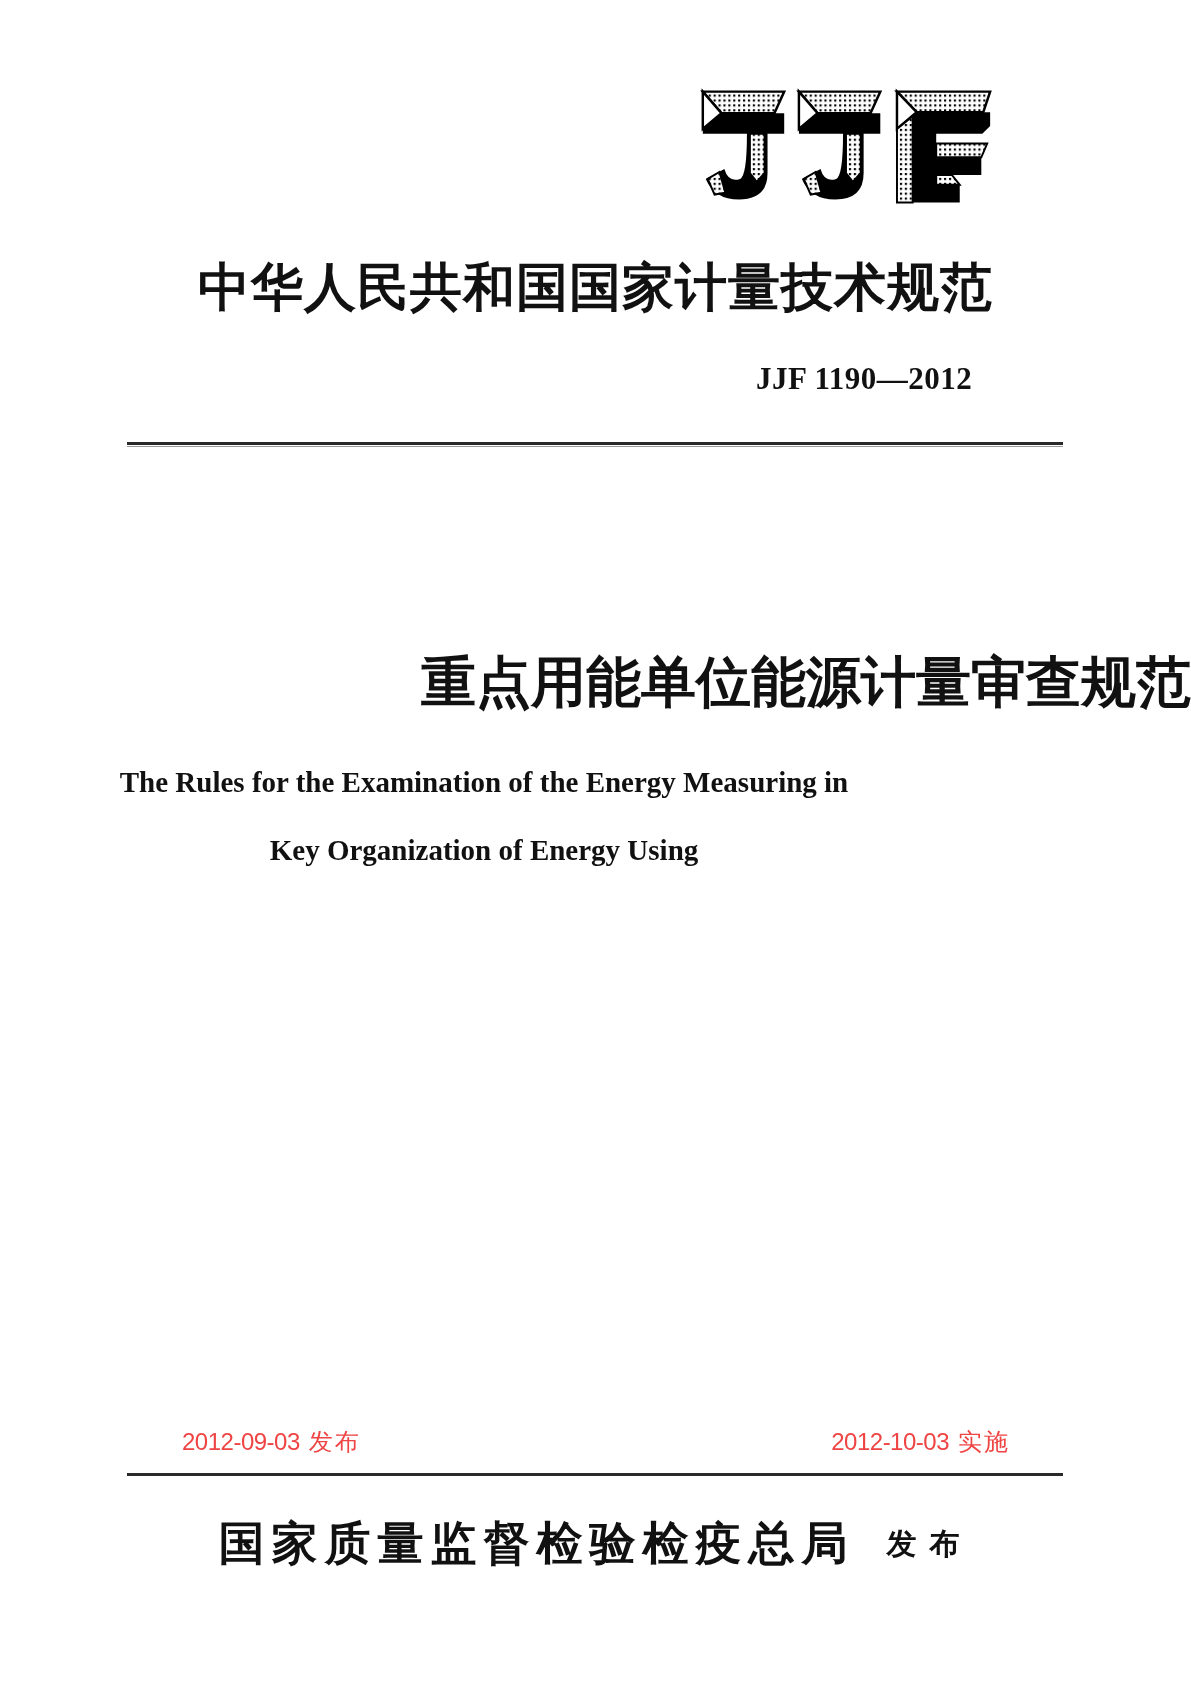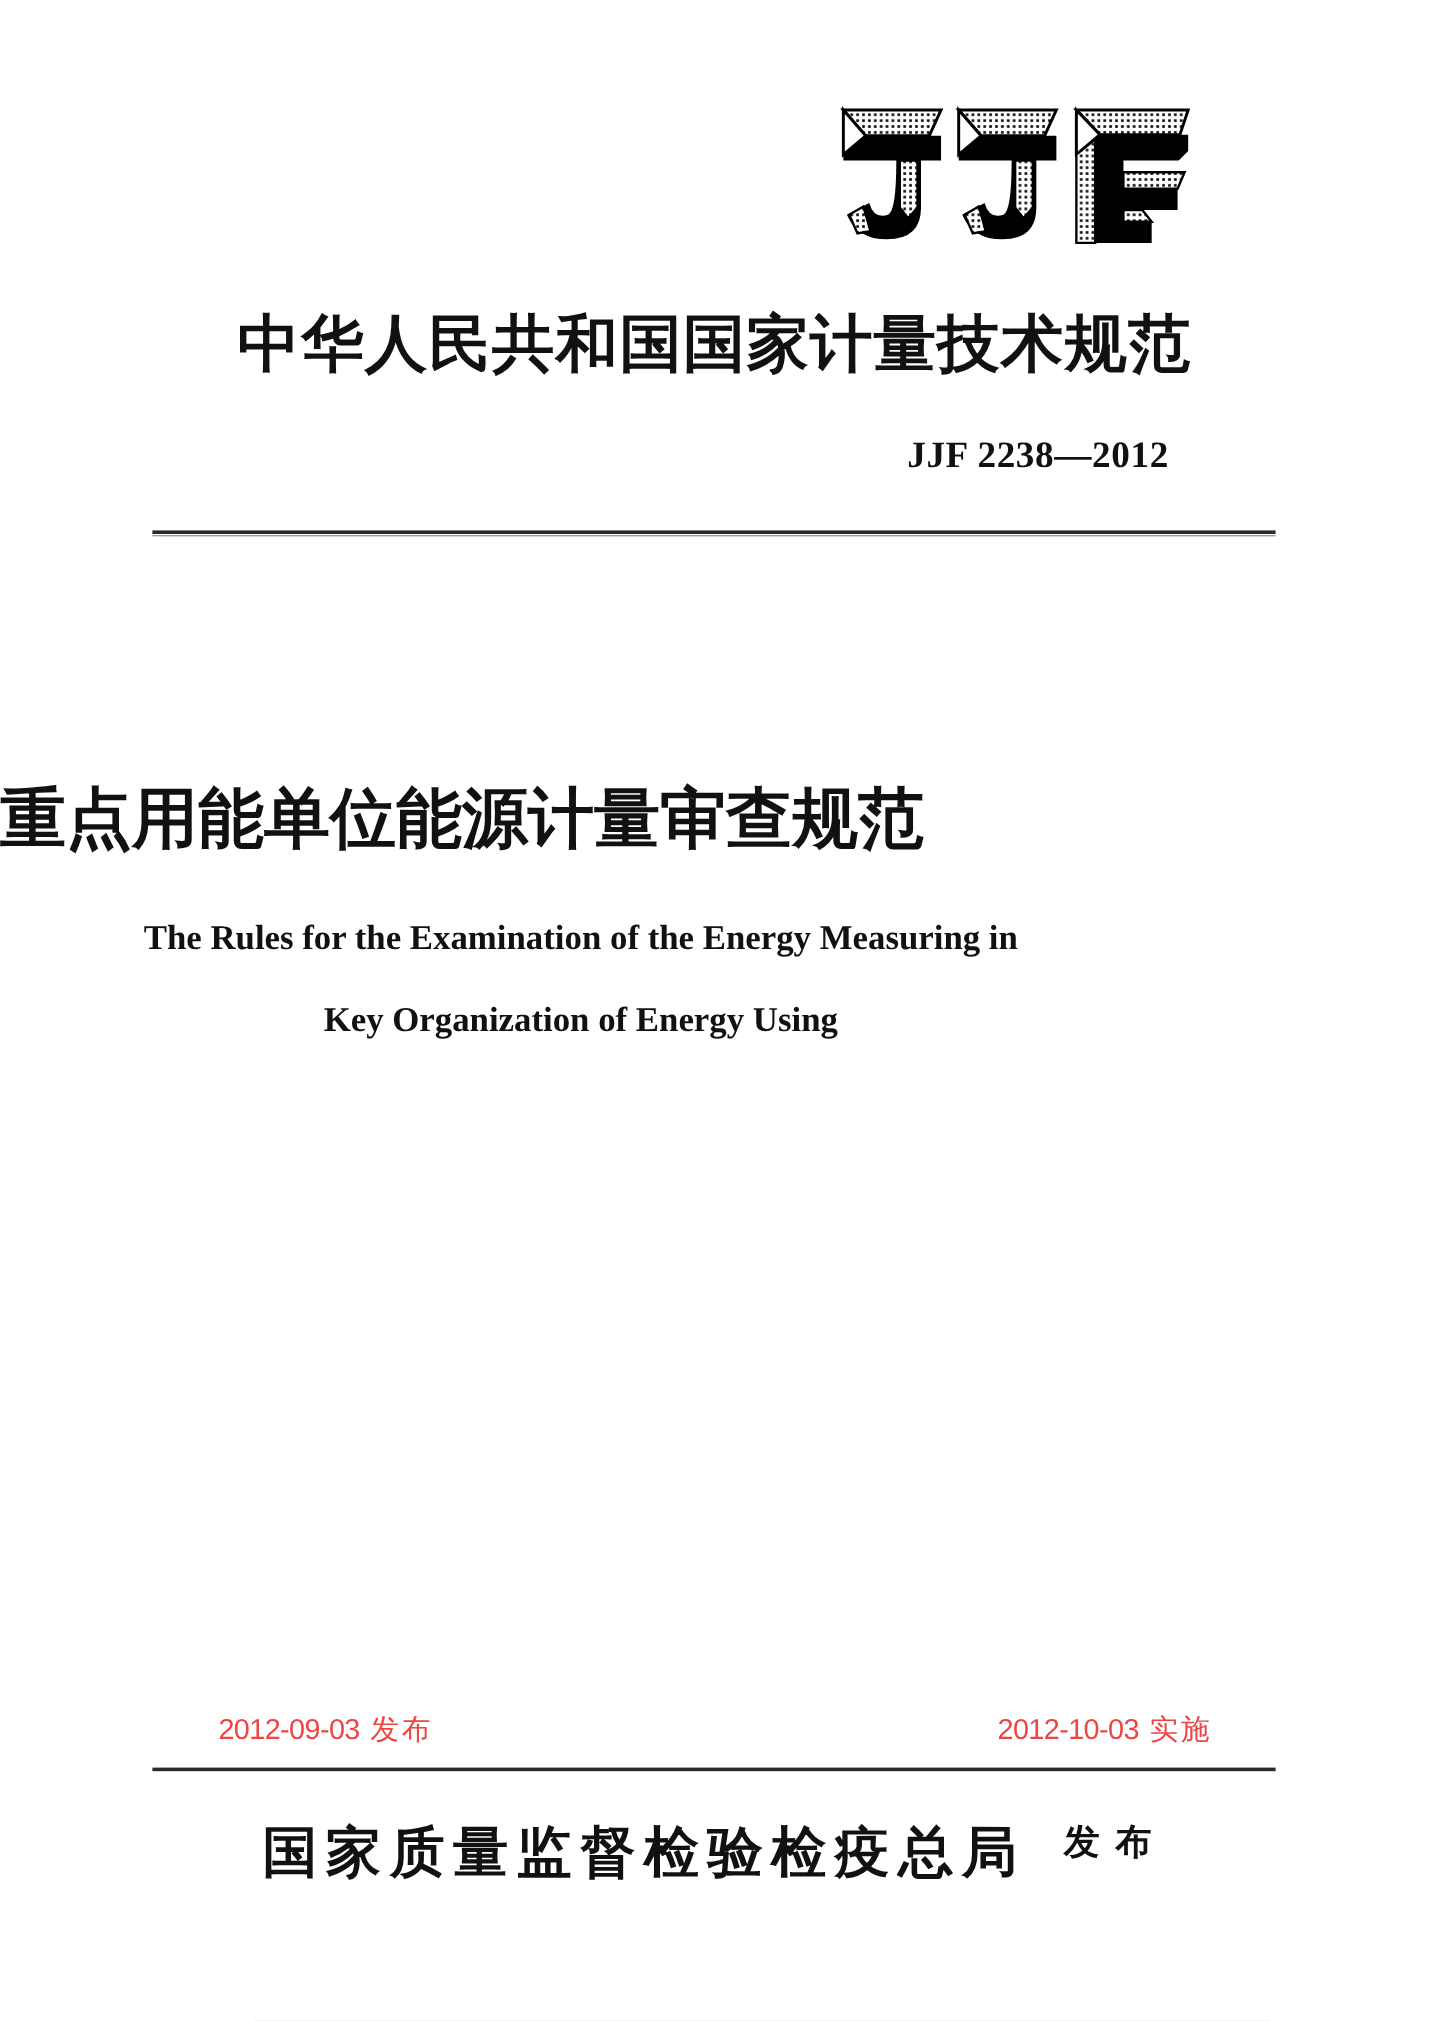--- a/index.html
+++ b/index.html
@@ -63,21 +63,21 @@
       #ffffff 3px, #ffffff 4px,
       #9a9a9a 4px, #9a9a9a 5px);
   }
 
   
   .doc-title-cn {
     position: absolute;
     top: 655px;
     left: 0;
     width: 1191px;
-    text-align: left;
+    text-align: right;
     font-family: "Liberation Sans", "DejaVu Sans", sans-serif;
     font-weight: bold;
     font-size: 55px;
     line-height: 55px;
     letter-spacing: 0px;
     white-space: nowrap;
   }
   .doc-title-en-1, .doc-title-en-2 {
     position: absolute;
     left: 0;
@@ -116,21 +116,21 @@
     background: #2a2a2a;
   }
 
   .publisher-row {
     position: absolute;
     top: 1521px;
     left: 0;
     width: 1191px;
     display: flex;
     justify-content: center;
-    align-items: flex-start;
+    align-items: center;
     white-space: nowrap;
     gap: 20px;
   }
   .publisher-name {
     font-family: "Liberation Serif", "DejaVu Serif", serif;
     font-weight: bold;
     font-size: 46px;
     line-height: 46px;
     letter-spacing: 7px;
   }
@@ -176,21 +176,21 @@
       <polygon points="8,3 103,3 96,24 28,24" fill="url(#dots)" stroke="#000" stroke-width="2.5"></polygon>
       <path d="M24,24 L103,24 L103,38 L95,46 L48,46 L48,70 L94,70 L94,88 L48,88 L48,98 L72,98 L72,116 L24,116 Z" fill="#000"></path>
       <polygon points="8,3 28,24 8,41" fill="#fff" stroke="#000" stroke-width="2.5"></polygon>
       <polygon points="8,41 24,28 24,116 8,116" fill="url(#dots)" stroke="#000" stroke-width="2"></polygon>
       <polygon points="48,56 100,56 94,70 48,70" fill="url(#dots)" stroke="#000" stroke-width="2"></polygon>
       <polygon points="48,88 64,88 72,98 48,98" fill="url(#dots)" stroke="#000" stroke-width="2"></polygon>
     </g>
   </svg>
 
   <div class="header-title">中华人民共和国国家计量技术规范</div>
-  <div class="std-number">JJF 2238—2012</div>
+  <div class="std-number">JJF 1190—2012</div>
   <div class="rule-top"></div>
 
   <div class="doc-title-cn">重点用能单位能源计量审查规范</div>
   <div class="doc-title-en-1">The Rules for the Examination of the Energy Measuring in</div>
   <div class="doc-title-en-2">Key Organization of Energy Using</div>
 
   <div class="date-row-item date-issue">
     <span>2012-09-03</span><span class="date-label">发布</span>
   </div>
   <div class="date-row-item date-implement">

